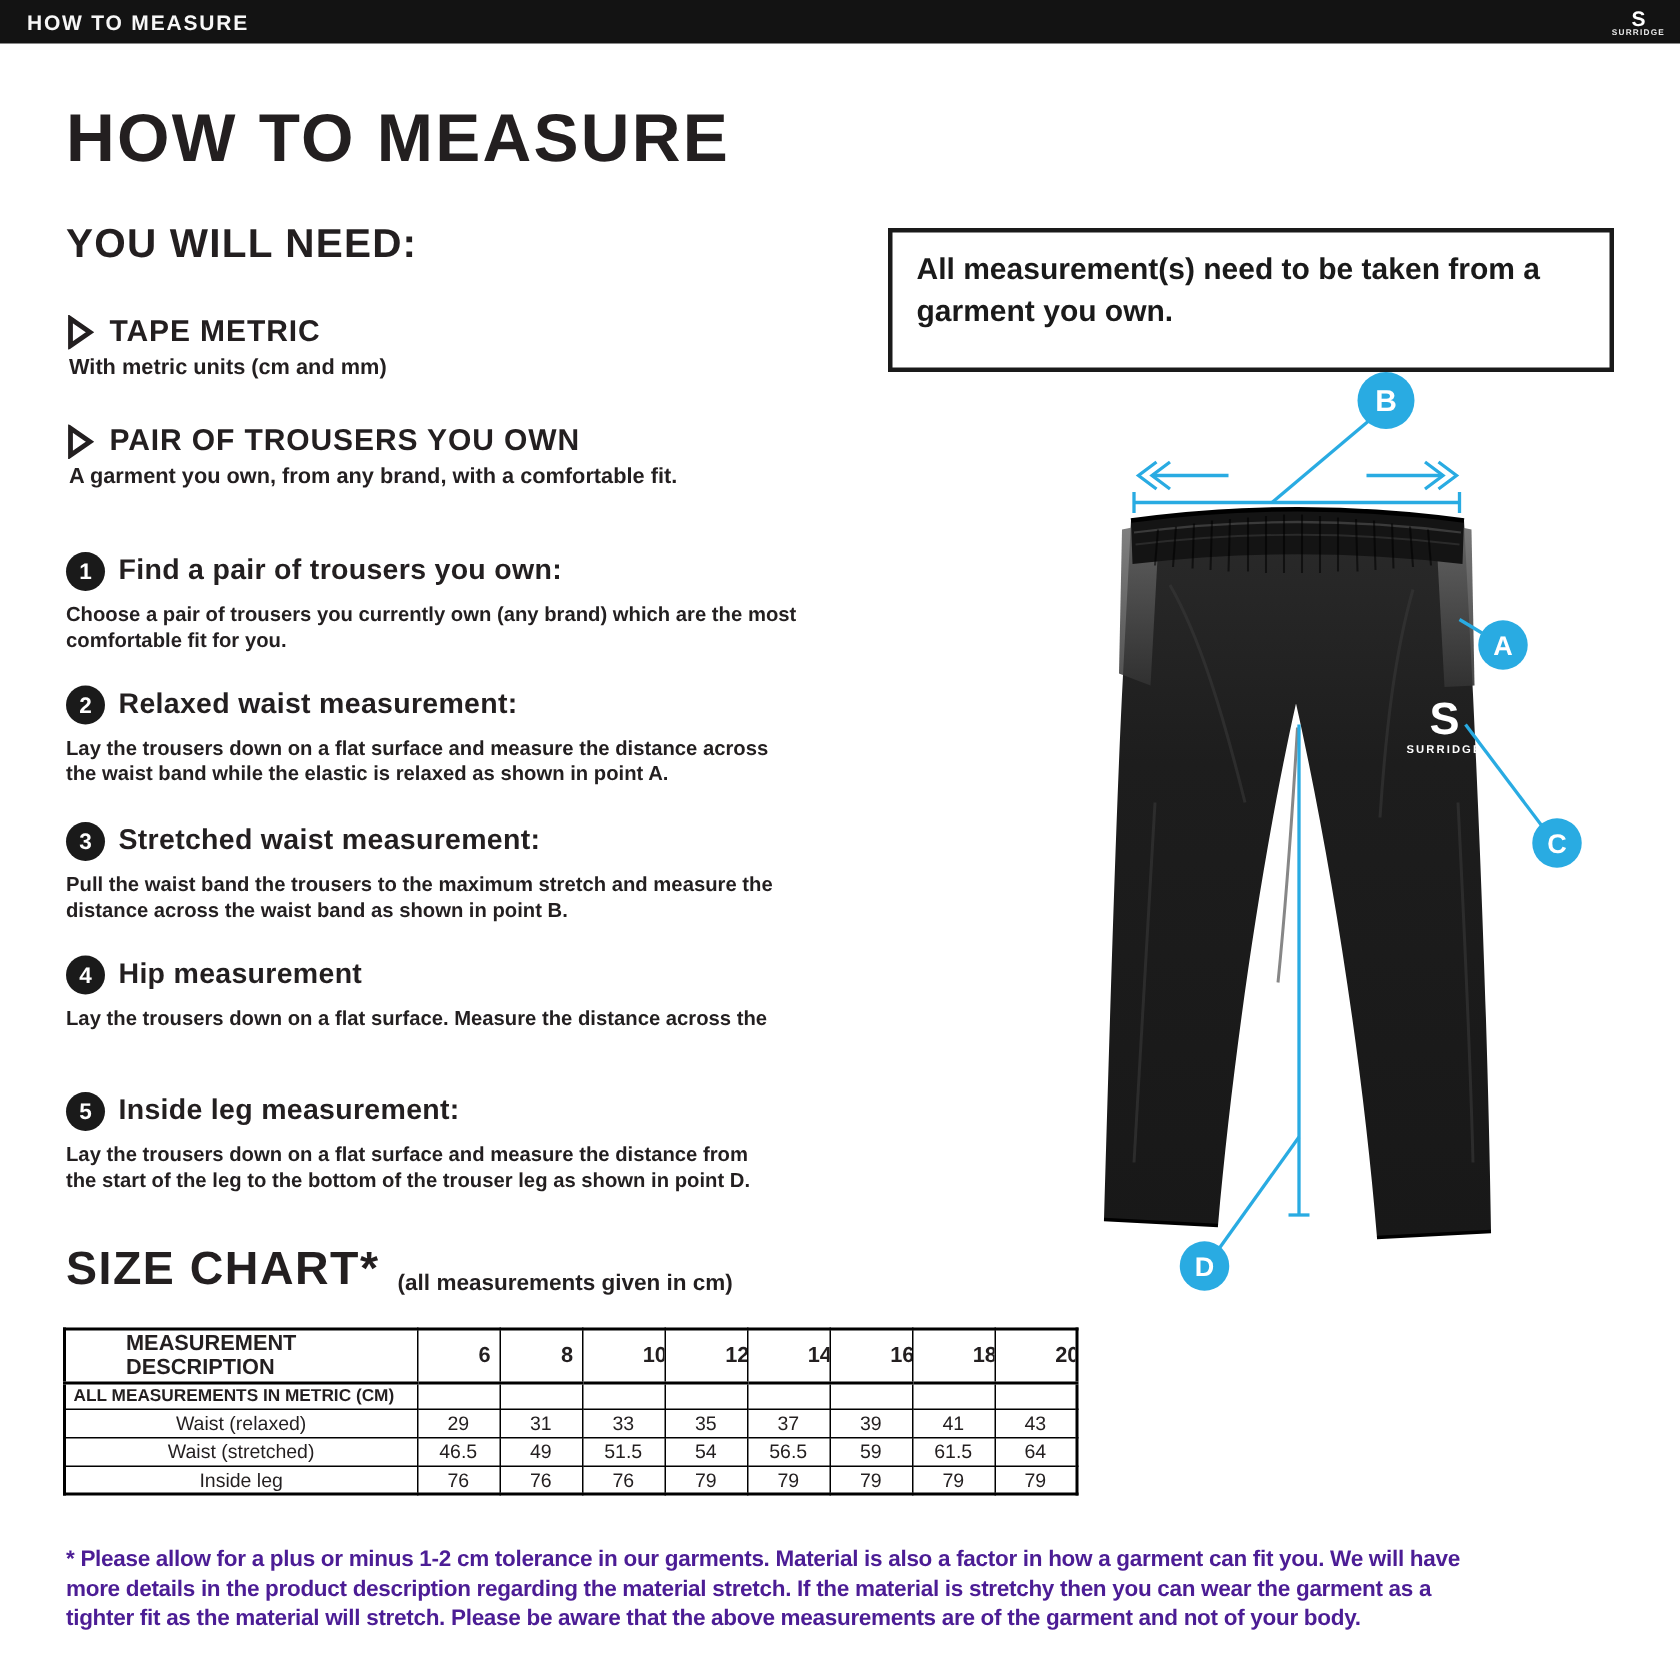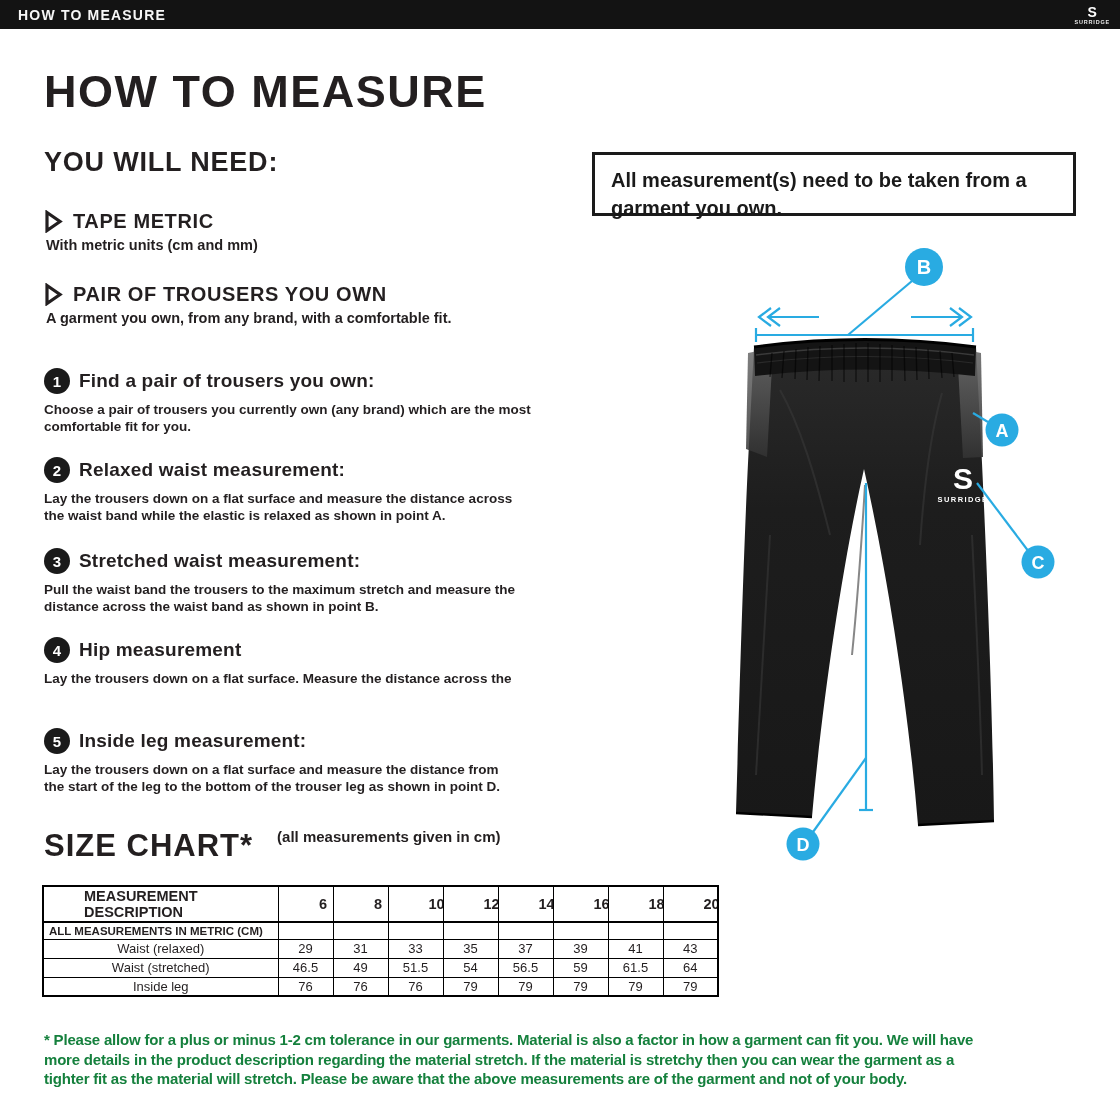--- a/index.html
+++ b/index.html
@@ -18,54 +18,54 @@
   
   .h1 { position:absolute; left:44px; top:66px; font-size:45px; font-weight:800; letter-spacing:1.5px; color:#231f20; }
   .ywn-heading { position:absolute; left:44px; top:147px; font-size:27px; font-weight:800; letter-spacing:0.8px; }
 
   .need-item { position:absolute; left:44px; }
   .need-title-row { display:flex; align-items:center; gap:10px; }
   .need-title { font-size:20px; font-weight:800; letter-spacing:0.6px; }
   .need-desc { font-size:14.5px; font-weight:700; margin-top:4px; margin-left:2px; white-space:nowrap; }
 
   
-  .note-box { position:absolute; left:592px; top:152px; width:484px; height:64px; border:3px solid #1a1a1a;
+  .note-box { position:absolute; left:592px; top:152px; width:484px; height:96px; border:3px solid #1a1a1a;
               padding:11px 16px; font-size:20px; font-weight:700; line-height:1.42; color:#1a1a1a; }
 
   
   .step { position:absolute; left:44px; }
   .step-title-row { display:flex; align-items:center; gap:9px; }
   .step-badge { width:26px; height:26px; border-radius:50%; background:#1a1a1a; color:#fff;
                 display:flex; align-items:center; justify-content:center; font-size:15px; font-weight:800; flex:0 0 auto; }
   .step-title { font-size:19px; font-weight:800; letter-spacing:0.2px; }
   .step-desc { margin-top:7px; font-size:13.5px; font-weight:700; line-height:17px; }
   .step-desc div { white-space:nowrap; }
 
   
   .figure { position:absolute; left:680px; top:235px; width:380px; height:650px; }
 
   
-  .sc-heading-row { position:absolute; left:44px; top:828px; display:flex; align-items:flex-start; gap:24px; }
+  .sc-heading-row { position:absolute; left:44px; top:828px; display:flex; align-items:flex-end; gap:12px; }
   .sc-heading { font-size:31px; font-weight:800; letter-spacing:1px; }
   .sc-sub { font-size:15px; font-weight:700; }
 
   table.size-chart { position:absolute; left:42px; top:885px; width:676px; border-collapse:collapse;
                      table-layout:fixed; border:2px solid #000; }
   .size-chart col.c0 { width:235px; }
   .size-chart col.cn { width:55px; }
   .size-chart th, .size-chart td { border:1px solid #000; padding:1px 5px; overflow:hidden; }
   .size-chart thead th { height:27px; font-size:14.5px; font-weight:700; border-bottom:2px solid #000;padding-left:40px; }
   .size-chart thead th:first-child { text-align:left; }
   .size-chart .metric-row td { height:17px; font-size:11.5px; font-weight:700; text-align:left; }
   .size-chart tbody td { height:19px; font-size:13px; font-weight:400; text-align:center; }
   .size-chart tbody td.lbl { text-align:center; }
 
   
   .footnote { position:absolute; left:44px; top:1030px; font-size:15px; font-weight:700; line-height:19.5px;
-              letter-spacing:-0.2px; color:#15803d; }
+              letter-spacing:-0.2px; color:#4c1d95; }
   .footnote div { white-space:nowrap; }
 
   .tri-icon { flex:0 0 auto; }
 </style>
 </head>
 <body>
 
 <div class="page">
 
   <div class="topbar">

